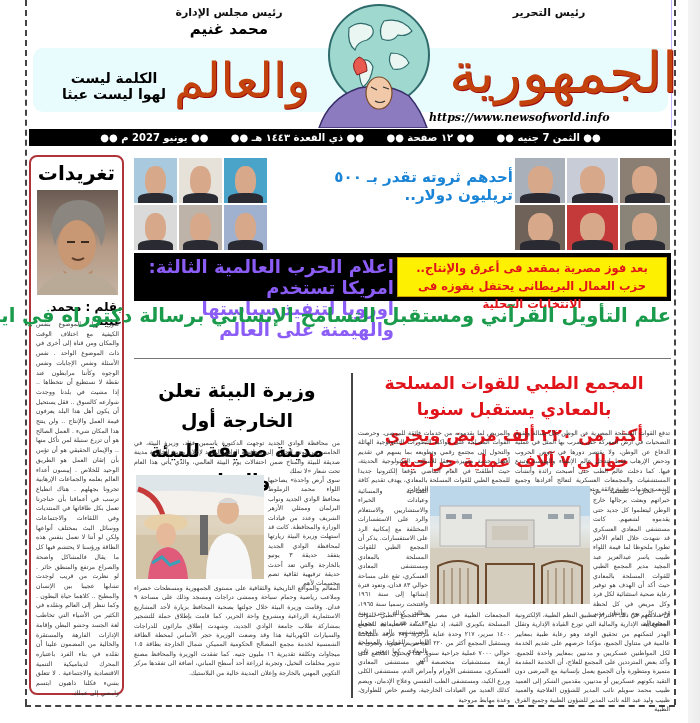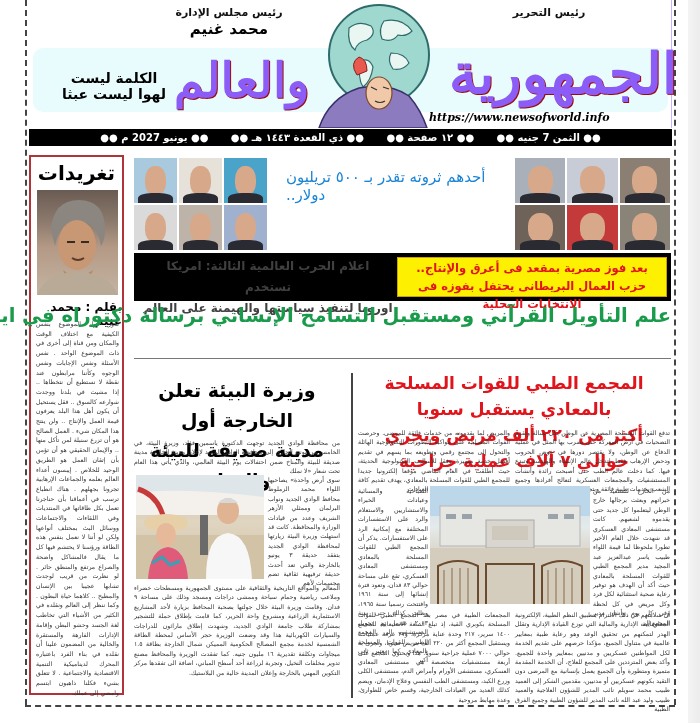--- a/index.html
+++ b/index.html
@@ -38,21 +38,21 @@
     .credit .role { font-size: 11px; font-weight: bold; color: #111; display: block; line-height: 14px; }
     .credit .name { font-size: 15px; font-weight: bold; color: #000; display: block; line-height: 18px; }
     .credit.left { left: 140px; top: 6px; width: 120px; }
     .credit.right { left: 460px; top: 6px; width: 120px; }
 
     .logo-band {
       position: absolute; left: 4px; top: 48px; width: 635px; height: 64px;
       background: #e8fbfd; border-radius: 10px;
     }
     .logo-text {
-      position: absolute; color: #8b5cf6; font-weight: bold;
+      position: absolute; color: #c2410c; font-weight: normal;
       font-family: "DejaVu Serif", serif; direction: rtl;
       text-shadow: 1px 1px 0 #9d0a0e;
     }
     .logo-left { left: 145px; top: 52px; font-size: 48px; }
     .logo-right { left: 420px; top: 40px; font-size: 56px; }
     .slogan {
       position: absolute; left: 25px; top: 70px; width: 120px; text-align: center;
       font-size: 14px; font-weight: bold; color: #000; direction: rtl; line-height: 16px;
     }
     .website {
@@ -65,21 +65,21 @@
       position: absolute; left: 29px; top: 129px; width: 643px; height: 17px;
       background: #000; color: #fff; font-size: 10px; font-weight: bold;
       display: flex; flex-direction: row-reverse; justify-content: space-around; align-items: center;
       direction: rtl; padding: 0 60px;
     }
     .dateline span { white-space: nowrap; }
 
     
     .tweets-box {
       position: absolute; left: 29px; top: 155px; width: 95px; height: 540px;
-      border: 2px solid #b0333a; border-radius: 0; background: #fff;
+      border: 2px solid #b0333a; border-radius: 8px; background: #fff;
       direction: rtl;
     }
     .tweets-title {
       position: absolute; left: 0; top: 4px; width: 100%; text-align: center;
       font-size: 20px; font-weight: bold; color: #000;
     }
     .author-photo {
       position: absolute; left: 6px; top: 33px; width: 81px; height: 105px;
       background: linear-gradient(180deg, #6a5b52 0%, #8c7a6d 30%, #b49a86 55%, #c4b3a2 100%);
       overflow: hidden;
@@ -103,35 +103,35 @@
     .face { position: relative; overflow: hidden; }
     .face::before {
       content: ""; position: absolute; left: 25%; top: 18%; width: 50%; height: 65%;
       background: #d7a98a; border-radius: 45% 45% 40% 40%;
     }
     .face::after {
       content: ""; position: absolute; left: 10%; top: 78%; width: 80%; height: 30%;
       background: #2a2a33; border-radius: 40% 40% 0 0;
     }
     .feature-kicker {
-      position: absolute; left: 286px; top: 168px; width: 235px; text-align: left;
-      font-size: 15px; font-weight: normal; color: #1a84d6; direction: rtl;
+      position: absolute; left: 278px; top: 168px; width: 235px; text-align: right;
+      font-size: 15px; font-weight: bold; color: #1a84d6; direction: rtl;
     }
     .feature-title {
       position: absolute; left: 270px; top: 197px; width: 245px; text-align: center;
       font-size: 22px; font-weight: bold; color: #1a84d6; direction: rtl;
     }
 
     
     .black-banner {
       position: absolute; left: 134px; top: 253px; width: 537px; height: 48px; background: #000;
     }
     .ww3-text {
-      position: absolute; left: 142px; top: 256px; width: 252px; text-align: center;
-      color: #404040; font-weight: bold; font-size: 12px; line-height: 21px; direction: rtl;
+      position: absolute; left: 142px; top: 256px; width: 252px; 
+      color: #8b5cf6; font-weight: bold; font-size: 18px; line-height: 21px; direction: rtl;
     }
     .yellow-box {
       position: absolute; left: 397px; top: 257px; width: 270px; height: 40px;
       background: #fdf000; border: 1px solid #c9a100;
     }
     .yellow-text {
       position: absolute; left: 397px; top: 259px; width: 270px; text-align: center;
       color: #e0141a; font-weight: bold; font-size: 11.5px; line-height: 18px; direction: rtl;
     }
     .green-headline {

